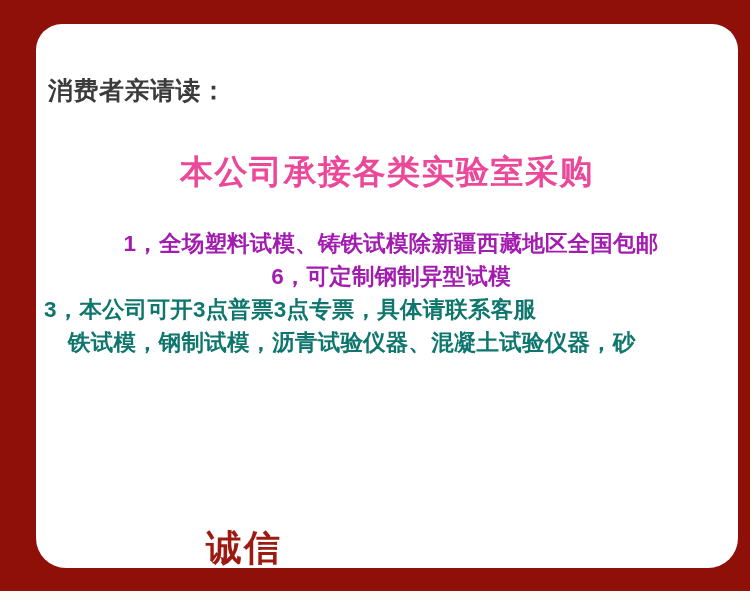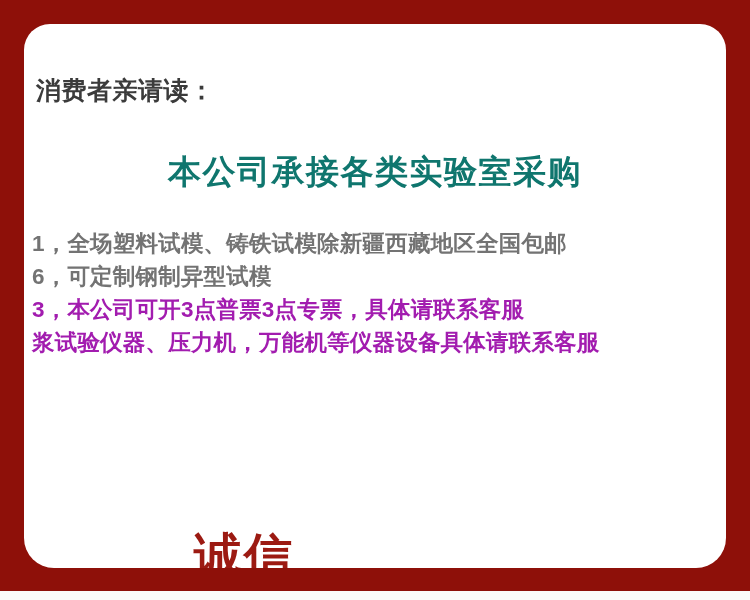--- a/index.html
+++ b/index.html
@@ -20,21 +20,21 @@
     left: 0;
     top: 0;
     width: 750px;
     height: 591px;
     background: #8e1009;
   }
 
   
   #promo-card {
     position: absolute;
-    left: 24px;
+    left: 36px;
     top: 24px;
     width: 702px;          
     height: 544px;
     background: #ffffff;
     border-radius: 26px 26px 30px 30px;
     overflow: hidden;
   }
 
   
   #notice-label {
@@ -49,56 +49,56 @@
   }
 
   #headline {
     position: absolute;
     left: 0;
     top: 126px;
     width: 702px;
     text-align: center;
     font-size: 33px;
     font-weight: bold;
-    color: #0f766e;
+    color: #ec4899;
     letter-spacing: 1.5px;
     white-space: nowrap;
   }
 
   
   #terms-list {
     position: absolute;
     left: 8px;
     top: 203px;
     width: 694px;
   }
   .term-line {
     font-size: 22.5px;
     font-weight: bold;
     line-height: 33px;
     white-space: nowrap;
     letter-spacing: 0.2px;
   }
-  .term-line.dark  { color: #737373; }
-  .term-line.red   { color: #a21caf; }
+  .term-line.dark  { color: #a21caf; text-align: center; }
+  .term-line.red   { color: #0f766e; }
   .term-line.indent-1 { padding-left: 24px; }
   .term-line.indent-0 { padding-left: 0px; }
 
   
   #slogans {
     position: absolute;
     left: 0;
     top: 500px;
     width: 702px;
     height: 60px;
   }
   .slogan {
     position: absolute;
     top: 0;
-    font-size: 48px;
+    font-size: 36px;
     font-weight: bold;
     color: #9c1a12;
     letter-spacing: 2px;
     white-space: nowrap;
   }
   #slogan-trust { left: 170px; }
   #slogan-fast  { left: 434px; }
 
   
   #bottom-strip {
@@ -117,21 +117,21 @@
   <div id="promo-card">
 
     <div id="notice-label">消费者亲请读：</div>
 
     <div id="headline">本公司承接各类实验室采购</div>
 
     <div id="terms-list">
         <div class="term-line dark indent-0">1，全场塑料试模、铸铁试模除新疆西藏地区全国包邮</div>
         <div class="term-line dark indent-0">6，可定制钢制异型试模</div>
         <div class="term-line red indent-0">3，本公司可开3点普票3点专票，具体请联系客服</div>
-        <div class="term-line red indent-0">浆试验仪器、压力机，万能机等仪器设备具体请联系客服</div>
+        <div class="term-line red indent-1">铁试模，钢制试模，沥青试验仪器、混凝土试验仪器，砂</div>
       </div>
 
     <div id="slogans">
       <div class="slogan" id="slogan-trust">诚信</div>
     </div>
 
   </div>
 </div>
 
 <div id="bottom-strip"></div>

